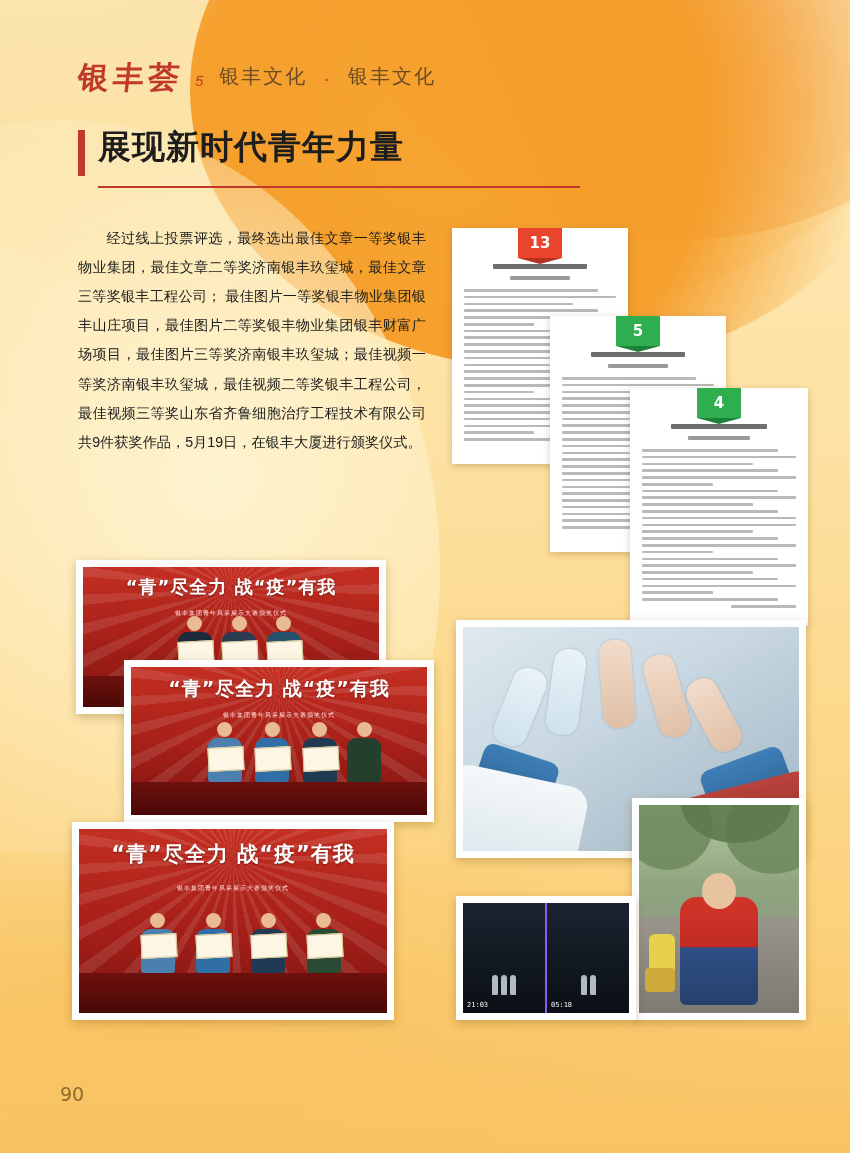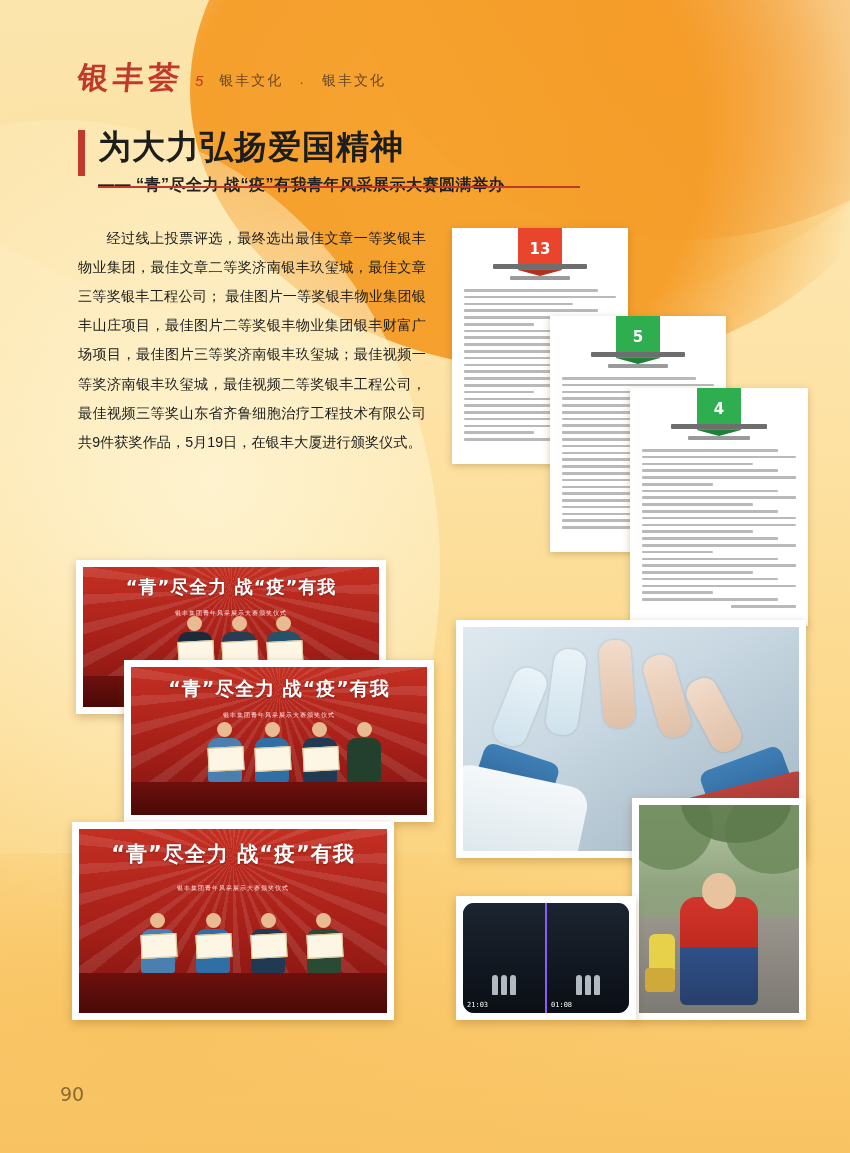--- a/index.html
+++ b/index.html
@@ -23,21 +23,21 @@
   .bg-bottom2{position:absolute;left:0;bottom:-40px;width:100%;height:240px;
     background:linear-gradient(180deg,rgba(250,196,98,0) 0%,#f7c05f 100%);opacity:.8;}
   .paper{position:absolute;left:22px;top:14px;right:22px;bottom:14px;border-radius:2px;
     background:linear-gradient(180deg,rgba(255,255,255,.0),rgba(255,255,255,0));pointer-events:none;}
 
   
   .masthead{position:absolute;left:78px;top:62px;display:flex;align-items:flex-end;gap:10px;}
   .logo-cn{font-family:"DejaVu Serif","Liberation Serif",serif;font-size:31px;font-weight:700;color:#c0392b;
     letter-spacing:4px;line-height:1;transform:skewX(-6deg);}
   .logo-mark{font-size:15px;color:#c0392b;margin:0 6px 4px 2px;font-style:italic;}
-  .masthead-sub{font-size:14px;color:#6b4a24;letter-spacing:2px;padding-bottom:3px;}
+  .masthead-sub{font-size:20px;color:#6b4a24;letter-spacing:2px;padding-bottom:3px;}
   .masthead-dot{color:#c0392b;margin:0 6px;}
 
   
   .title-wrap{position:absolute;left:78px;top:126px;}
   .title-bar{position:absolute;left:0;top:4px;width:7px;height:46px;background:#c0392b;}
   .title-main{margin-left:20px;font-family:"DejaVu Sans","Liberation Sans",sans-serif;
     font-size:33px;font-weight:700;color:#1d1d1d;letter-spacing:1px;line-height:1.25;}
   .title-sub{margin-left:20px;margin-top:8px;font-size:16px;font-weight:700;color:#222;letter-spacing:.5px;}
   .title-rule{position:absolute;left:20px;top:60px;width:482px;height:2px;background:#c0392b;}
 
@@ -45,21 +45,21 @@
   .body-col{position:absolute;left:78px;top:224px;width:348px;
     font-size:14.2px;line-height:2.05;color:#1c1c1c;text-align:justify;}
   .body-col p{margin:0 0 2px 0;text-indent:2em;}
 
   
   .docs{position:absolute;left:452px;top:228px;width:340px;height:390px;}
   .doc{position:absolute;background:#fff;box-shadow:0 2px 7px rgba(120,80,20,.30);overflow:hidden;}
   .doc1{left:0;top:0;width:176px;height:236px;}
   .doc2{left:98px;top:88px;width:176px;height:236px;}
   .doc3{left:178px;top:160px;width:178px;height:238px;}
-  .doc-badge{position:absolute;top:0;left:50%;transform:translateX(-50%);width:44px;height:42px;
+  .doc-badge{position:absolute;top:0;left:50%;transform:translateX(-50%);width:44px;height:30px;
     background:#e8452c;color:#fff;font-weight:700;font-size:15px;display:flex;align-items:center;justify-content:center;
     font-family:"DejaVu Sans",sans-serif;}
   .doc-badge.green{background:#2eae4e;}
   .doc-badge:after{content:"";position:absolute;bottom:-6px;left:0;width:0;height:0;
     border-left:22px solid transparent;border-right:22px solid transparent;border-top:6px solid #b3311f;}
   .doc-badge.green:after{border-top-color:#1f8038;}
   .doc-inner{position:absolute;left:12px;right:12px;top:36px;bottom:10px;}
   .doc-title{height:5px;background:#6e6e6e;width:62%;margin:0 auto 7px;border-radius:1px;}
   .doc-title2{height:4px;background:#9a9a9a;width:40%;margin:0 auto 9px;border-radius:1px;}
   .ln{height:2.6px;background:#b9b9b9;margin-bottom:4.2px;border-radius:1px;}
@@ -96,21 +96,21 @@
 
   .volunteer{left:632px;top:798px;width:160px;height:208px;}
   .volunteer .inner{background:linear-gradient(180deg,#b9c9a8 0%,#8fa57f 38%,#8f8d83 100%);}
   .street{position:absolute;left:0;right:0;bottom:0;height:46%;background:linear-gradient(180deg,#9a958c,#7d7a74);}
   .tree{position:absolute;border-radius:50%;background:#6f8c5d;opacity:.9;}
   .vol-body{position:absolute;left:50%;bottom:4%;transform:translateX(-50%);width:78px;height:108px;
     border-radius:16px 16px 6px 6px;background:linear-gradient(180deg,#d2352a 0%,#c02a20 46%,#2f4f86 47%,#27406c 100%);}
   .vol-head{position:absolute;left:50%;bottom:calc(4% + 96px);transform:translateX(-50%);width:34px;height:36px;border-radius:50%;background:#e7c3a0;}
 
   .videos{left:456px;top:896px;width:166px;height:110px;}
-  .videos .inner{display:flex;gap:2px;background:#8b5cf6;border-radius:11px;}
+  .videos .inner{display:flex;gap:2px;background:#8b5cf6;}
   .vid{position:relative;flex:1;background:linear-gradient(180deg,#1b2430,#0b0f15);overflow:hidden;}
   .vid:nth-child(3){background:linear-gradient(180deg,#2a3a4a,#101820);}
   .vid .tstamp{position:absolute;left:4px;bottom:4px;color:#fff;font-size:7px;font-family:"DejaVu Sans Mono",monospace;
     text-shadow:0 1px 1px rgba(0,0,0,.9);}
   .vid .figs{position:absolute;left:0;right:0;bottom:18px;display:flex;justify-content:center;gap:3px;}
   .vid .fig{width:6px;height:20px;border-radius:3px 3px 1px 1px;background:#cfd8de;opacity:.85;}
 
   
   .pageno{position:absolute;left:60px;bottom:48px;font-size:19px;color:#8a6a2e;font-family:"DejaVu Sans",sans-serif;}
 </style>
@@ -129,23 +129,22 @@
 <div class="masthead">
   <span class="logo-cn">银丰荟</span>
   <span class="logo-mark">5</span>
   <span class="masthead-sub">银丰文化</span>
   <span class="masthead-sub masthead-dot">·</span>
   <span class="masthead-sub">银丰文化</span>
 </div>
 
 <div class="title-wrap">
   <div class="title-bar"></div>
-  <div class="title-main">为大力弘扬爱国精神</div>
+  <div class="title-main">展现新时代青年力量</div>
   <div class="title-rule"></div>
-  <div class="title-sub">—— “青”尽全力 战“疫”有我青年风采展示大赛圆满举办</div>
 </div>
 
 <div class="body-col">
   <p>经过线上投票评选，最终选出最佳文章一等奖银丰物业集团，最佳文章二等奖济南银丰玖玺城，最佳文章三等奖银丰工程公司； 最佳图片一等奖银丰物业集团银丰山庄项目，最佳图片二等奖银丰物业集团银丰财富广场项目，最佳图片三等奖济南银丰玖玺城；最佳视频一等奖济南银丰玖玺城，最佳视频二等奖银丰工程公司，最佳视频三等奖山东省齐鲁细胞治疗工程技术有限公司共9件获奖作品，5月19日，在银丰大厦进行颁奖仪式。</p>
 </div>
 
 <div class="docs">
 
   <div class="doc doc1">
     <div class="doc-badge" style="background: rgb(232, 69, 44);">13</div>
@@ -362,20 +361,19 @@
           <span class="fig"></span>
           <span class="fig"></span>
           <span class="fig"></span>
         </div>
       <span class="tstamp">21:03</span>
     </div>
     <div class="vid">
       <div class="figs">
           <span class="fig"></span>
           <span class="fig"></span>
-          <span class="fig"></span>
         </div>
-      <span class="tstamp">01:08</span>
+      <span class="tstamp">05:18</span>
     </div>
   </div>
 </div>
 
 <div class="pageno">90</div>
 
 </body></html>

